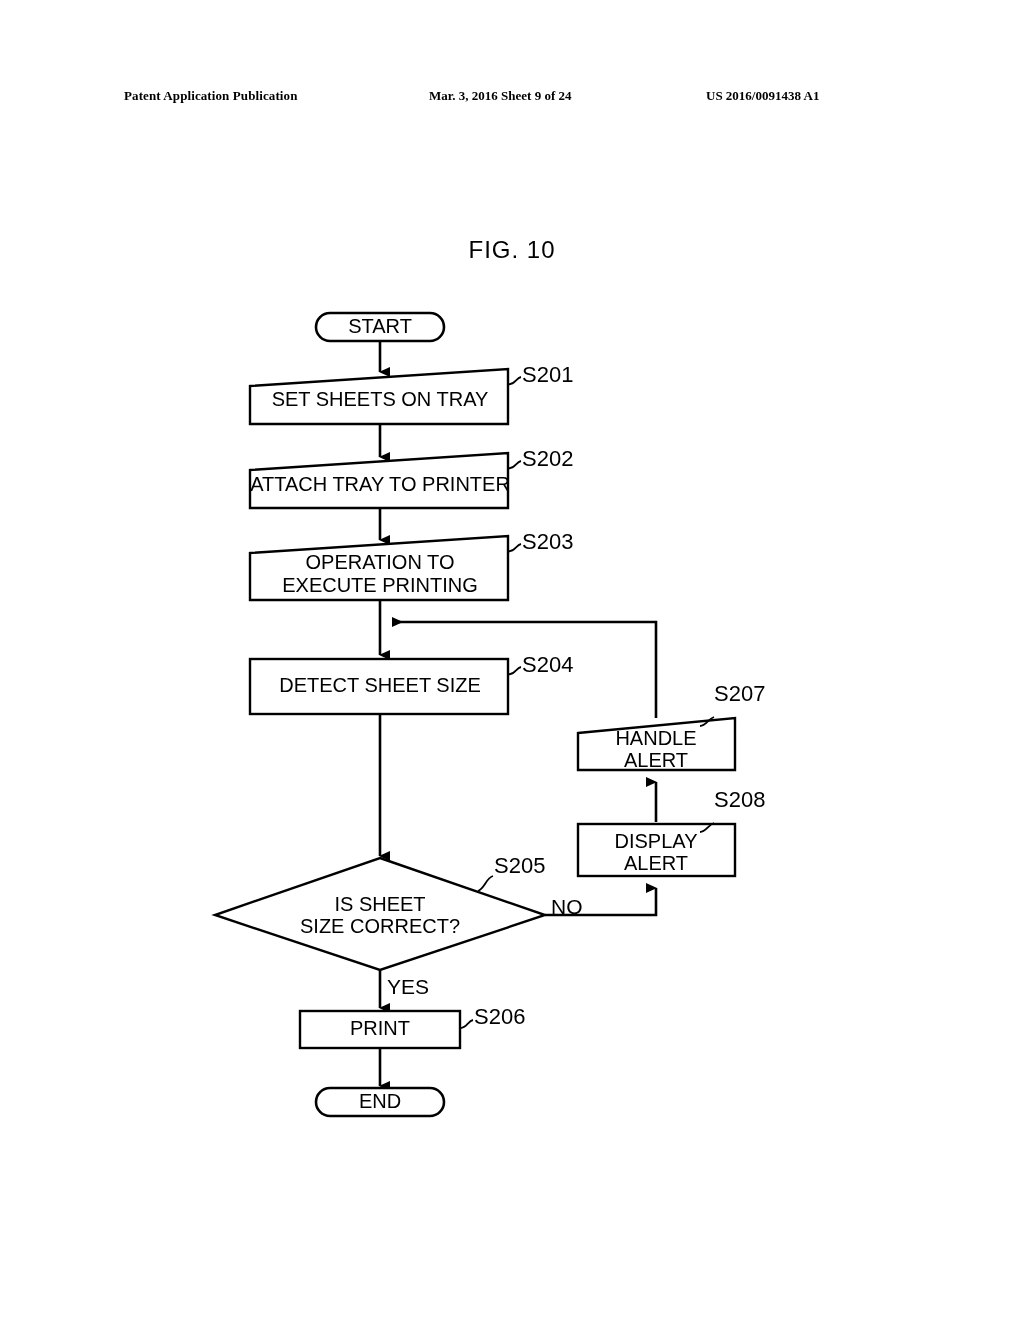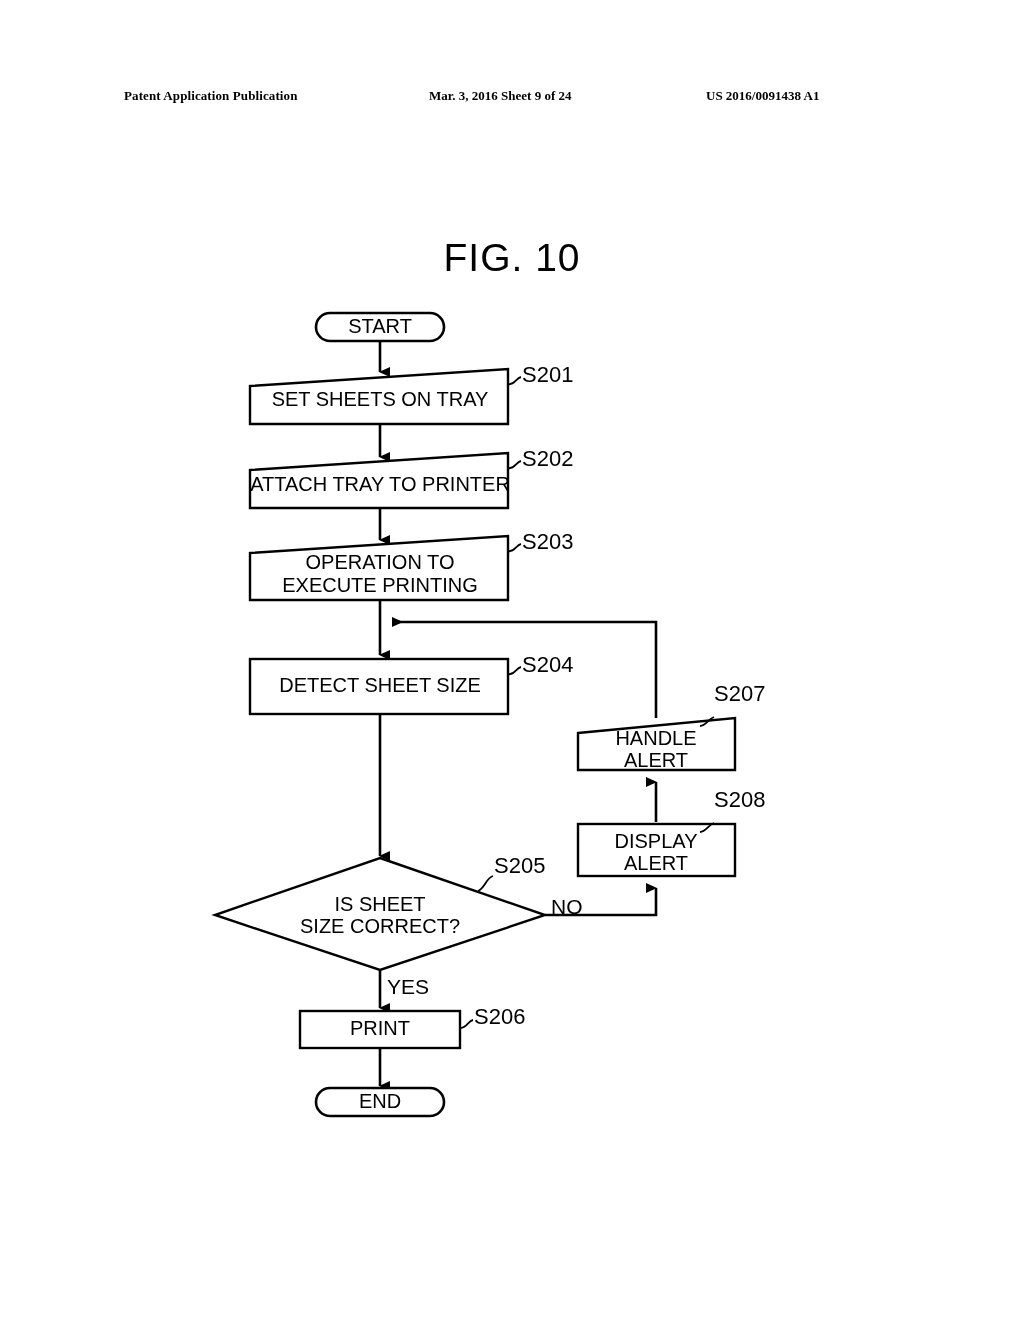--- a/index.html
+++ b/index.html
@@ -46,21 +46,21 @@
   }
 
   
   #figure-title {
     position: absolute;
     left: 0;
     top: 236px;
     width: 1024px;
     text-align: center;
     font-family: "Liberation Sans", sans-serif;
-    font-size: 39px;
+    font-size: 24px;
     letter-spacing: 1px;
     color: #000000;
   }
 
   
   #flowchart-canvas {
     position: absolute;
     left: 0;
     top: 0;
     width: 1024px;

